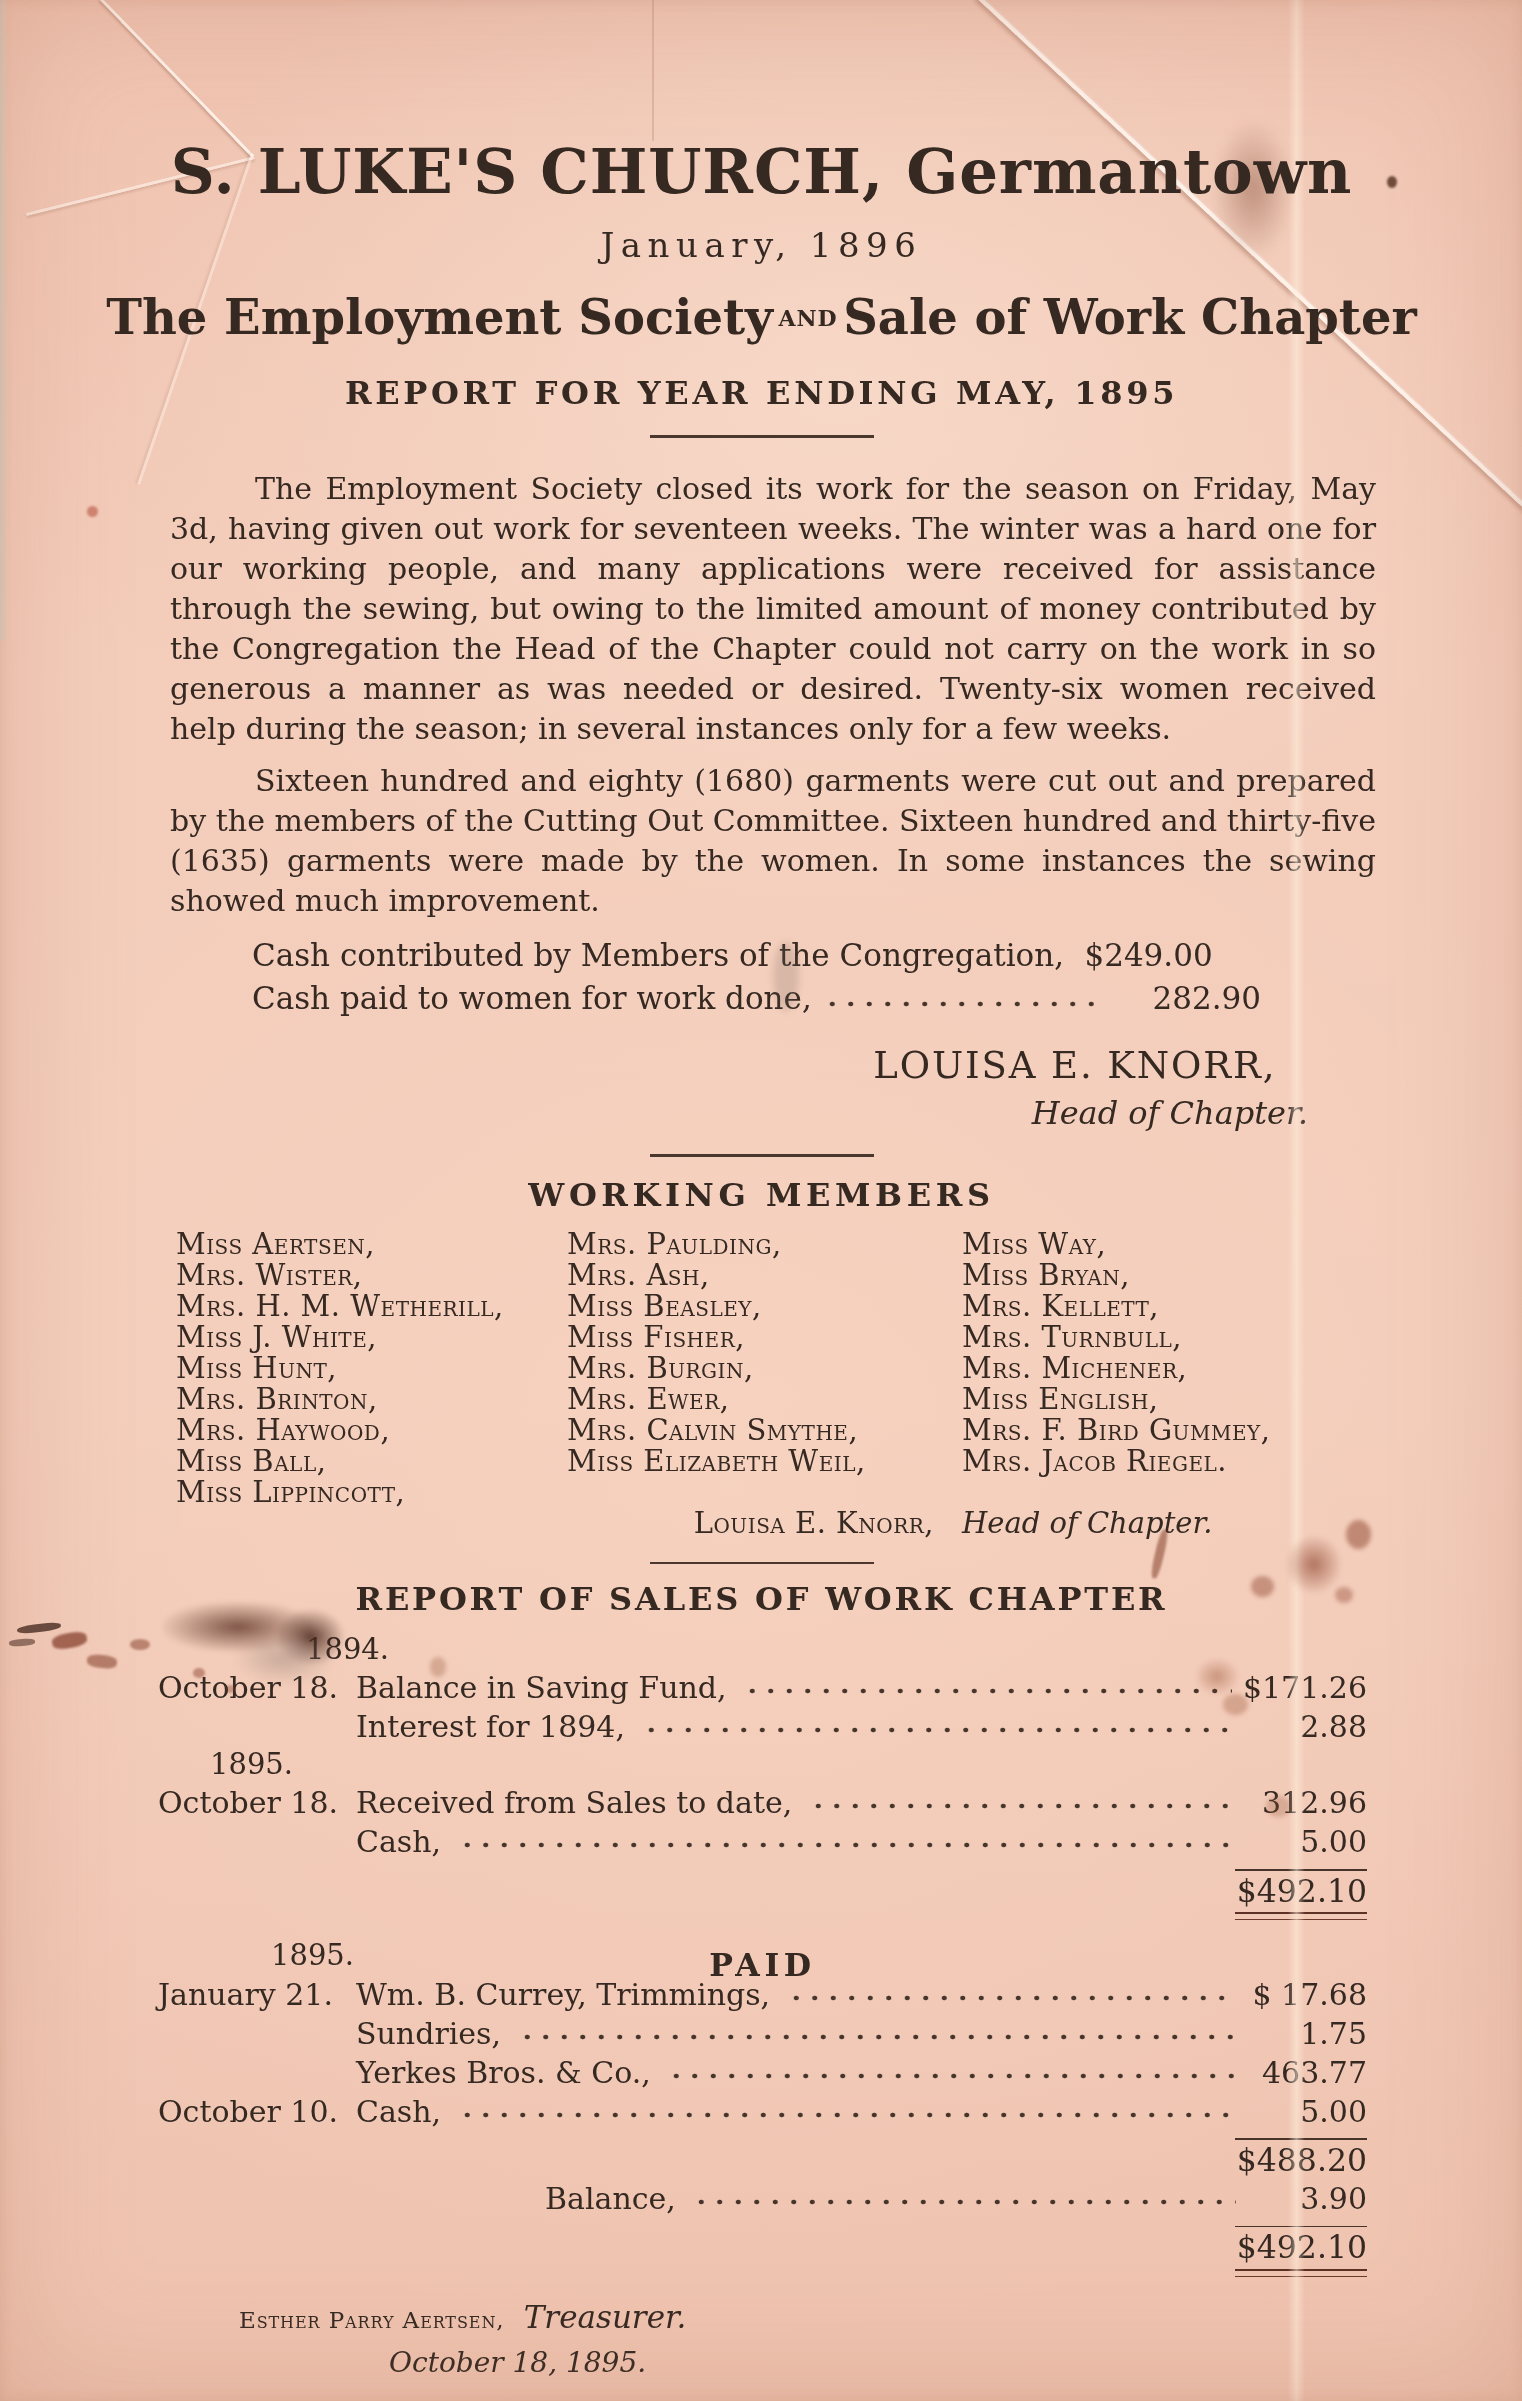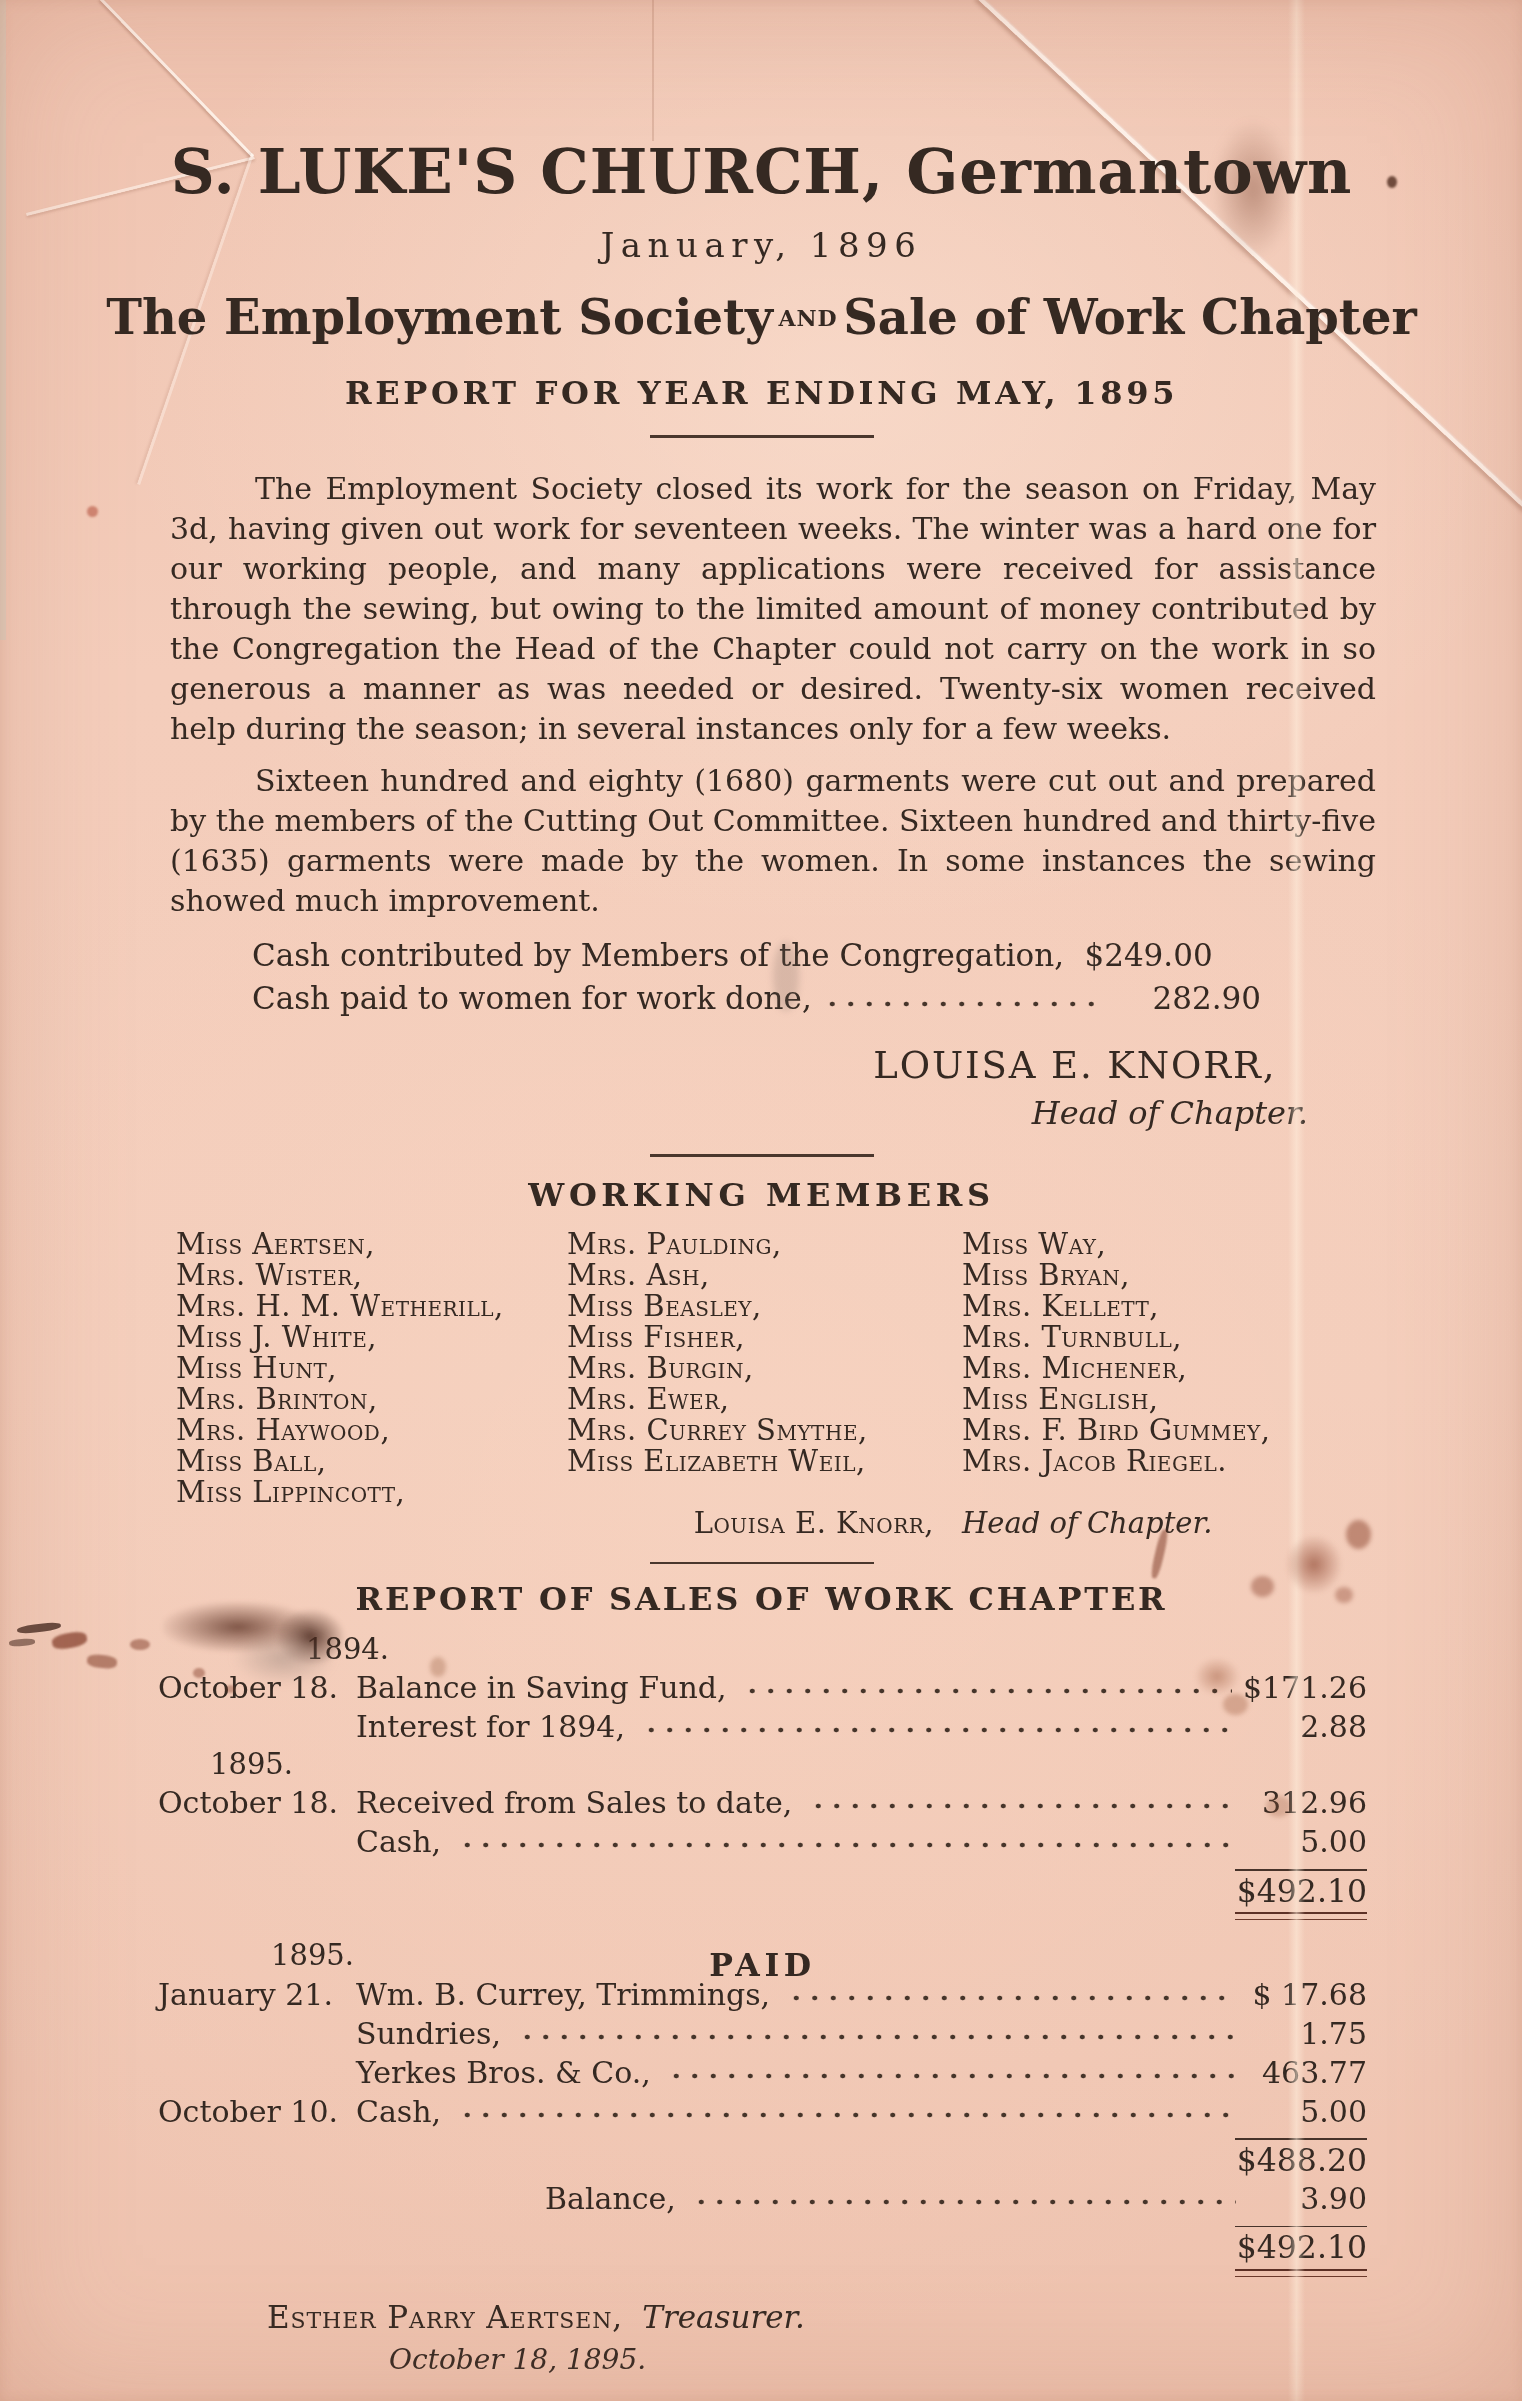--- a/index.html
+++ b/index.html
@@ -63,21 +63,21 @@
   .acct-amount{flex:none;min-width:120px;text-align:right;}
   .tot-rule{width:132px;height:1.9px;background:#47332a;margin:7.4px 0 0 auto;}
   .tot-amt{font-size:31.5px;line-height:37px;text-align:right;margin-top:1.9px;}
   .tot-double{width:132px;height:4.6px;border-top:2.8px solid #5d3126;border-bottom:1.9px solid #6b3a2c;margin:2.8px 0 0 auto;}
   .paid-head{position:relative;margin-top:15px;line-height:39px;}
   .paid-year{margin-left:113px;font-size:29px;}
   .paid-title{position:absolute;left:0;right:0;top:10px;text-align:center;font-size:31.5px;font-weight:bold;letter-spacing:4.6px;}
   .balance-label{margin-left:387px;padding-right:5.6px;}
   
   .treasurer{margin:22px 0 0 239px;font-size:31px;line-height:37px;}
-  .t-name{font-variant:small-caps;font-size:31px;letter-spacing:0.9px;margin-left:28px;}
+  .t-name{font-variant:small-caps;font-size:23px;letter-spacing:0.9px;}
   .t-role{font-style:italic;margin-left:9.3px;}
   .t-date{margin:7.4px 0 0 389px;font-style:italic;font-size:28px;line-height:33px;}
   
   .crease{position:absolute;height:2.8px;transform-origin:left top;pointer-events:none;
     background:rgba(255,247,240,.85);box-shadow:0 1.9px 2.8px rgba(125,72,52,.32);}
   .c-tl-a{left:102px;top:-1.9px;width:219px;transform:rotate(46deg);}
   .c-tl-b{left:26px;top:213px;width:235px;transform:rotate(-14deg);opacity:.7;}
   .c-tl-c{left:254px;top:154px;width:350px;transform:rotate(109deg);opacity:.45;}
   .c-tr-main{left:979px;top:-4.6px;width:751px;transform:rotate(43deg);height:3.7px;
     box-shadow:0 2.8px 4.6px rgba(128,74,53,.42), 0 -0.9px 1.9px rgba(255,255,255,.5);}
@@ -198,21 +198,21 @@
         <div class="mname">Miss Ball,</div>
         <div class="mname">Miss Lippincott,</div>
       </div>
       <div class="mcol">
         <div class="mname">Mrs. Paulding,</div>
         <div class="mname">Mrs. Ash,</div>
         <div class="mname">Miss Beasley,</div>
         <div class="mname">Miss Fisher,</div>
         <div class="mname">Mrs. Burgin,</div>
         <div class="mname">Mrs. Ewer,</div>
-        <div class="mname">Mrs. Currey Smythe,</div>
+        <div class="mname">Mrs. Calvin Smythe,</div>
         <div class="mname">Miss Elizabeth Weil,</div>
       </div>
       <div class="mcol">
         <div class="mname">Miss Way,</div>
         <div class="mname">Miss Bryan,</div>
         <div class="mname">Mrs. Kellett,</div>
         <div class="mname">Mrs. Turnbull,</div>
         <div class="mname">Mrs. Michener,</div>
         <div class="mname">Miss English,</div>
         <div class="mname">Mrs. F. Bird Gummey,</div>

